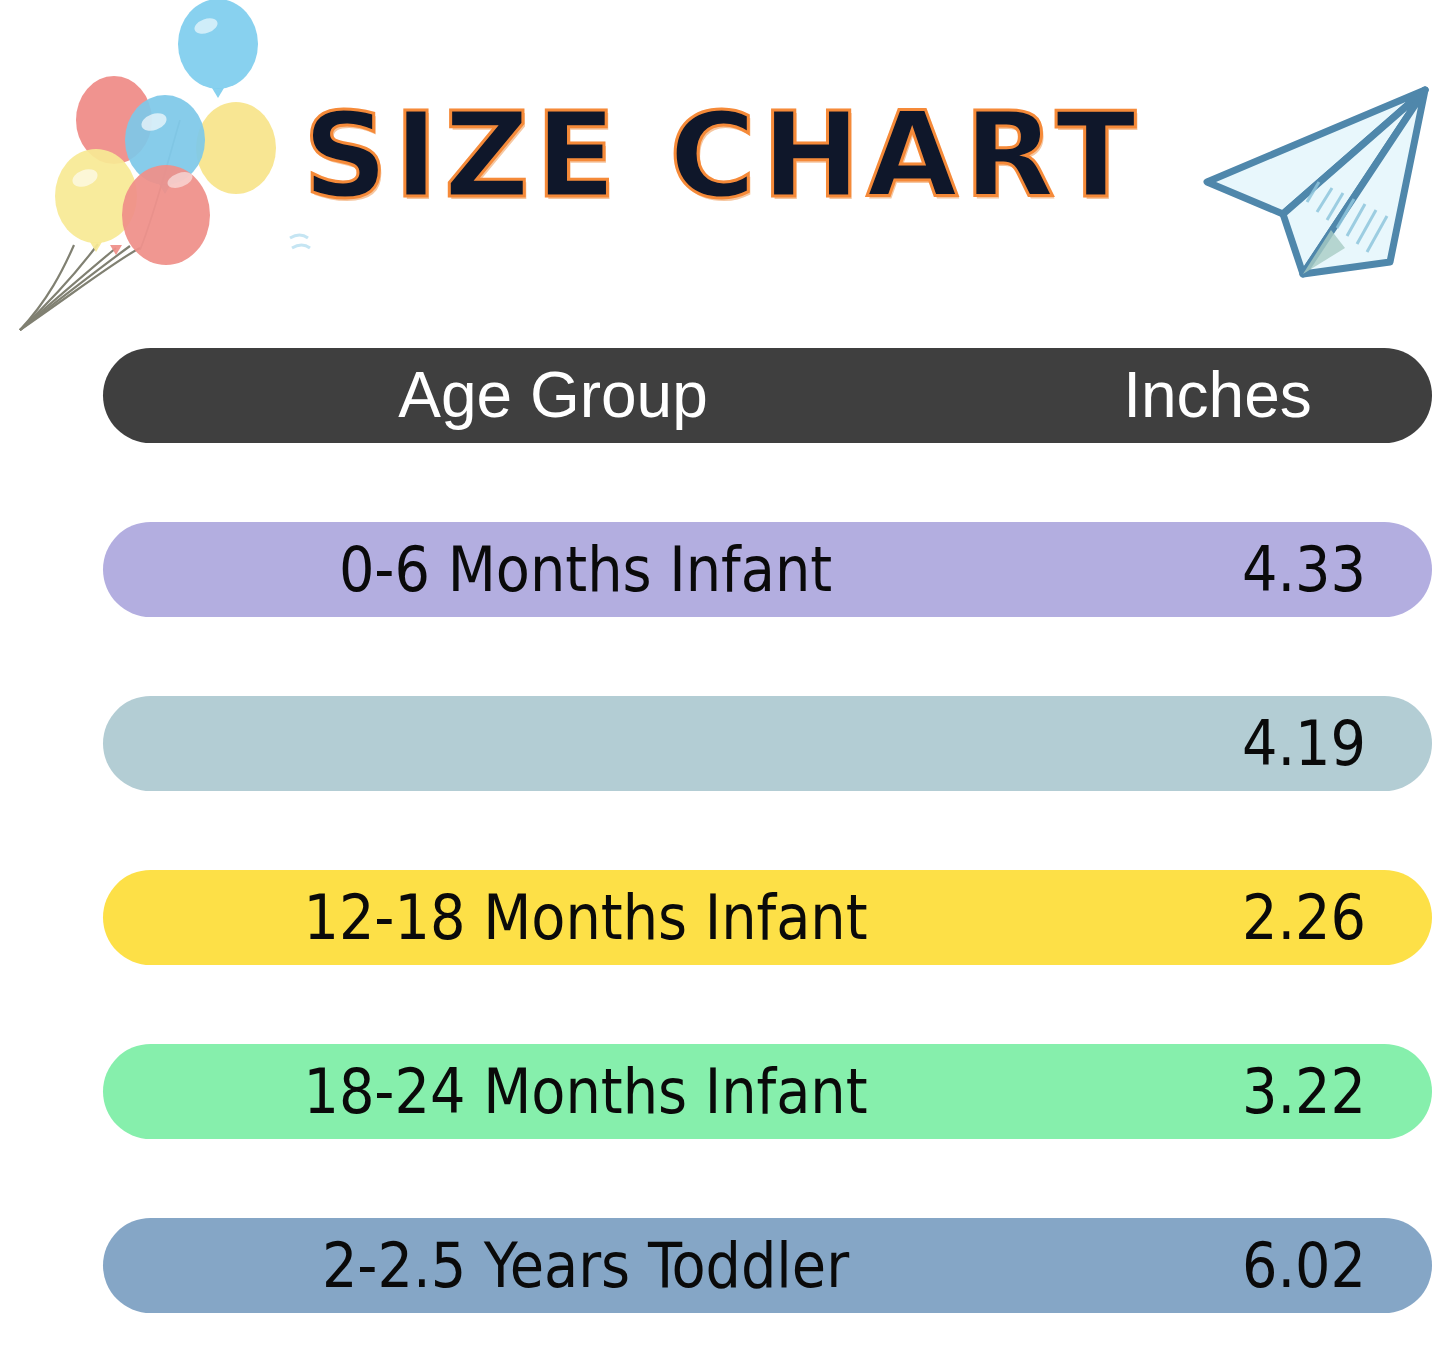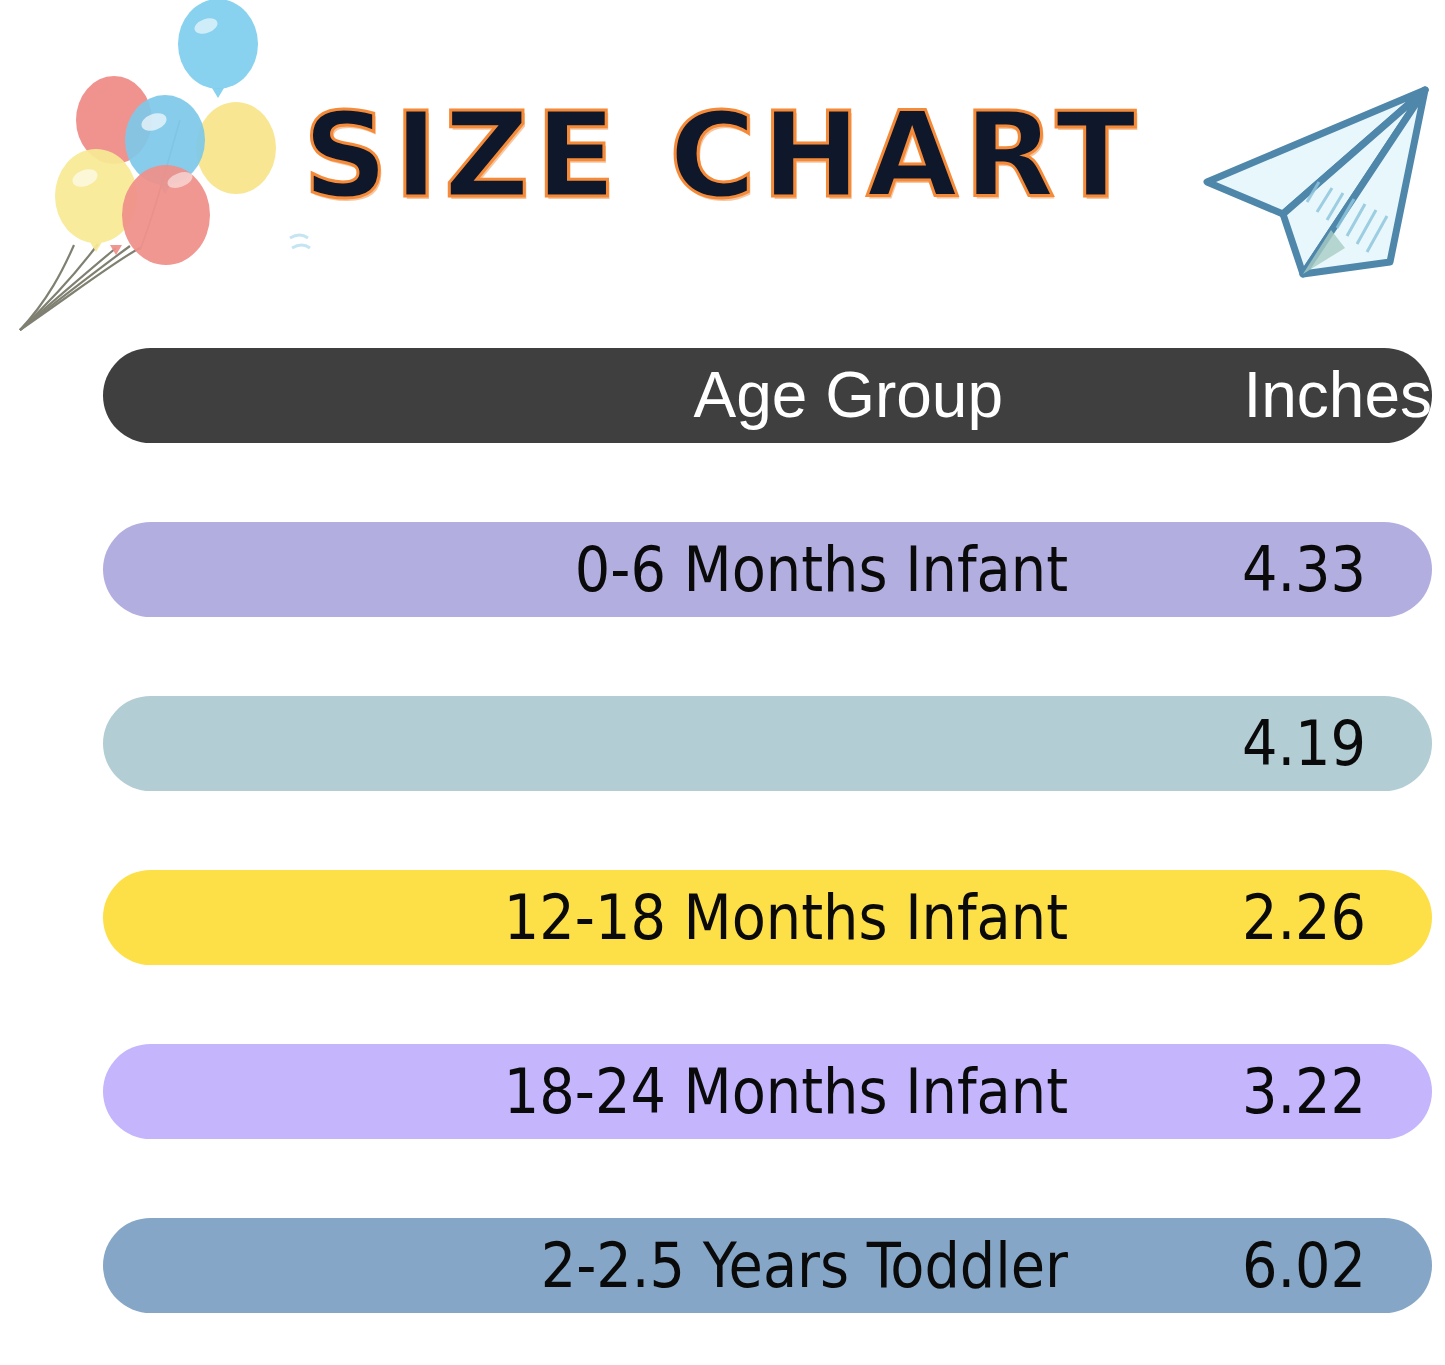--- a/index.html
+++ b/index.html
@@ -79,42 +79,42 @@
     background: #3f3f3f;
   }
   .cell-age {
     position: absolute;
     left: 0;
     width: 965px;
     font-family: "DejaVu Sans Condensed", "Liberation Sans Narrow", "Liberation Sans", sans-serif;
     font-size: 62px;
     color: #0a0a0a;
     white-space: nowrap;
-    text-align: right;
+    text-align: center;
     line-height: 95px;
   }
   .cell-inches {
     position: absolute;
     left: 1019px;
     width: 364px;
     font-family: "DejaVu Sans Condensed", "Liberation Sans Narrow", "Liberation Sans", sans-serif;
     font-size: 62px;
     color: #0a0a0a;
     white-space: nowrap;
     text-align: center;
     line-height: 95px;
   }
   .header-row .cell-age,
   .header-row .cell-inches {
     color: #ffffff;
     font-family: "Liberation Sans", sans-serif;
     font-size: 64px;
   }
   .header-row .cell-age { width: 900px; left: 0; }
-  .header-row .cell-inches { left: 900px; width: 429px; text-align: right; }
+  .header-row .cell-inches { left: 900px; width: 429px; }
 </style>
 </head>
 <body>
 
 <div class="page">
 
   <div class="header-art">
 
     <svg class="balloons" viewBox="0 0 310 340">
       <g stroke="#6b6b5a" stroke-width="2.2" fill="none" opacity="0.85">
@@ -189,21 +189,21 @@
 
     <div class="row data-row" style="background: rgb(179, 205, 212);">
       <div class="cell-inches">4.19</div>
     </div>
 
     <div class="row data-row" style="background: #fde047;">
       <div class="cell-age">12-18 Months Infant</div>
       <div class="cell-inches">2.26</div>
     </div>
 
-    <div class="row data-row" style="background: #c4b5fd;">
+    <div class="row data-row" style="background: #86efac;">
       <div class="cell-age">18-24 Months Infant</div>
       <div class="cell-inches">3.22</div>
     </div>
 
     <div class="row data-row" style="background: rgb(133, 166, 198);">
       <div class="cell-age">2-2.5 Years Toddler</div>
       <div class="cell-inches">6.02</div>
     </div>
 
   </div>

